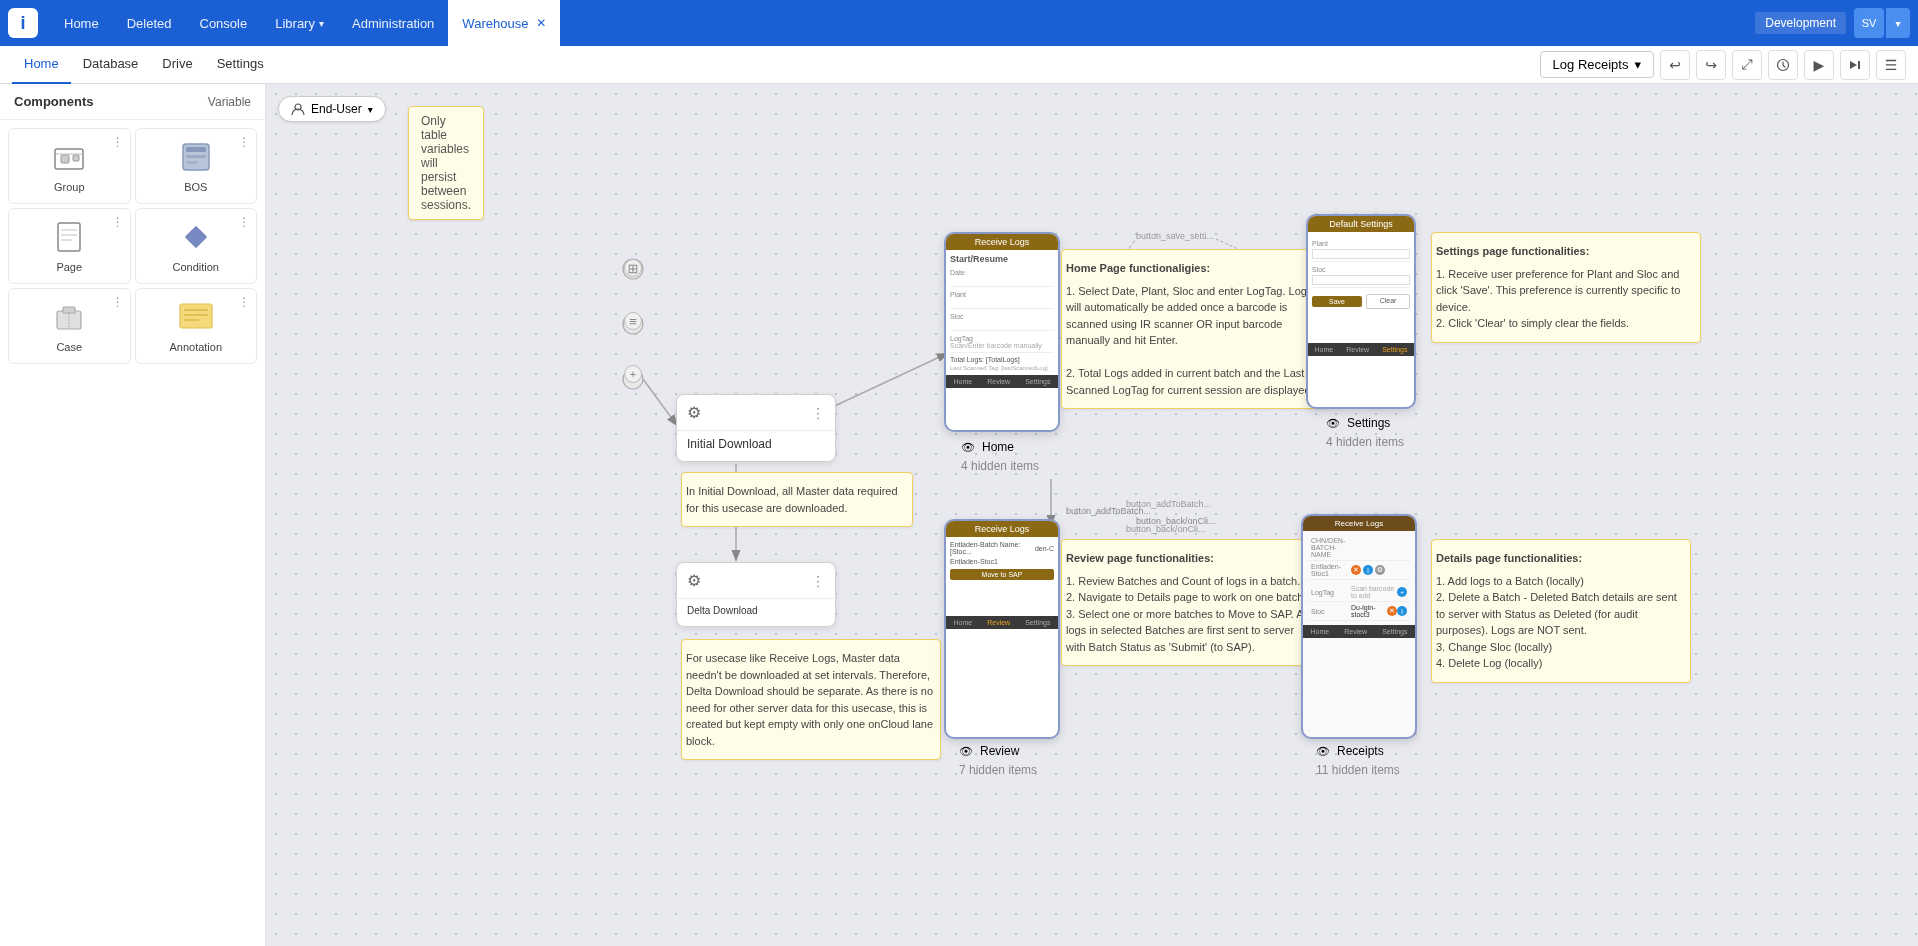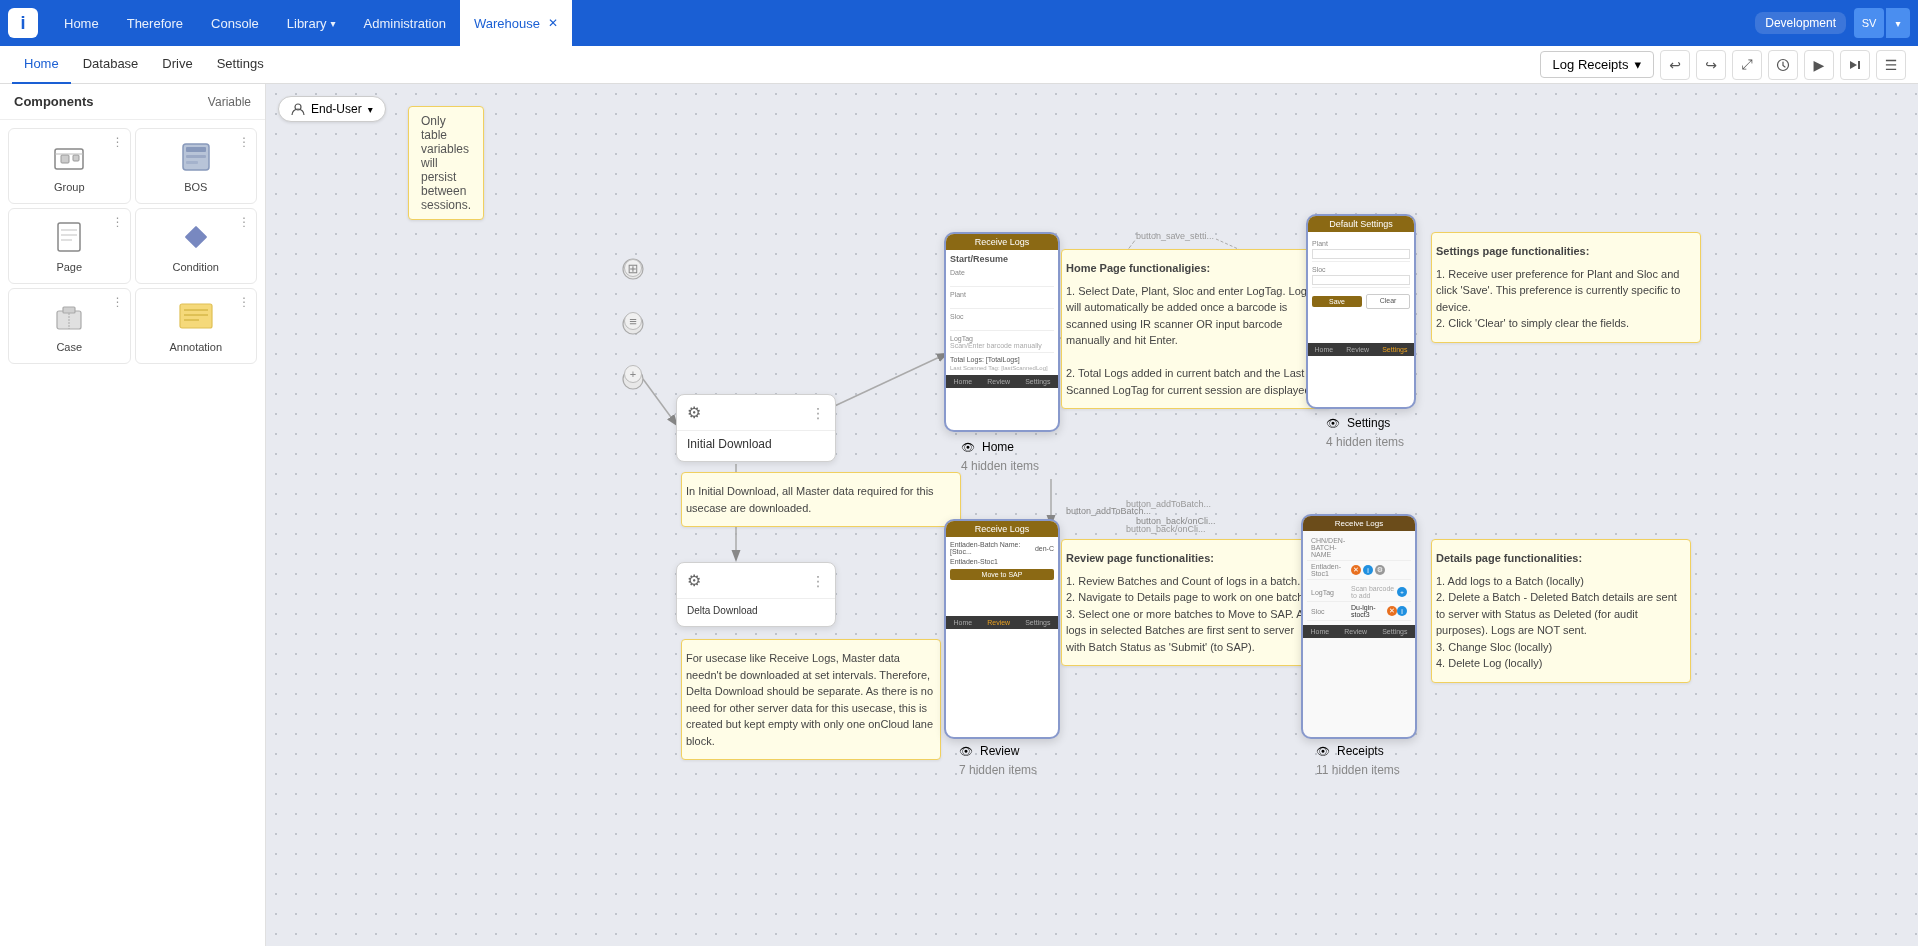--- a/index.html
+++ b/index.html
@@ -36,21 +36,21 @@
     }
     .nav-item.active-tab {
       background: white;
       color: #1a5fd4;
       font-weight: 500;
     }
     .nav-item .chevron { margin-left: 4px; font-size: 10px; }
     .nav-spacer { flex: 1; }
     .dev-badge {
       background: rgba(255,255,255,0.15);
-      border-radius: 8px;
+      border-radius: 2px;
       padding: 4px 10px;
       font-size: 12px;
       color: white;
       margin-right: 8px;
     }
     .user-avatar {
       width: 30px; height: 30px;
       background: #4a8ef0;
       border-radius: 4px;
       display: flex; align-items: center; justify-content: center;
@@ -289,21 +289,21 @@
 <body>
 
 <nav class="top-nav">
   <div class="app-logo">
     <span>i</span>
   </div>
   <div class="nav-item">
     <span>Home</span>
   </div>
   <div class="nav-item">
-    <span>Therefore</span>
+    <span>Deleted</span>
   </div>
   <div class="nav-item">
     <span>Console</span>
   </div>
   <div class="nav-item">
     <span>Library</span>
     <span class="chevron">▾</span>
   </div>
   <div class="nav-item">
     <span>Administration</span>
@@ -497,21 +497,21 @@
     </div>
 
     <div class="flow-node" style="left:410px; top:310px; width:160px;">
       <div class="node-header">
         <span style="font-size:16px; color:#666;">⚙</span>
         <span class="node-menu">⋮</span>
       </div>
       <div style="padding:6px 10px 10px; font-size:12px; font-weight:500; color:#333;">Initial Download</div>
     </div>
 
-    <div class="annotation-box" style="left:415px; top:388px; width:280px;">
+    <div class="annotation-box" style="left:415px; top:388px; width:232px;">
       <span>In Initial Download, all Master data required for this usecase are downloaded.</span>
     </div>
 
     <div class="flow-node" style="left:410px; top:478px; width:160px;">
       <div class="node-header">
         <span style="font-size:16px; color:#666;">⚙</span>
         <span class="node-menu">⋮</span>
       </div>
       <div style="padding:6px 10px 10px; font-size:10px; font-weight:500; color:#333;">Delta Download</div>
     </div>

